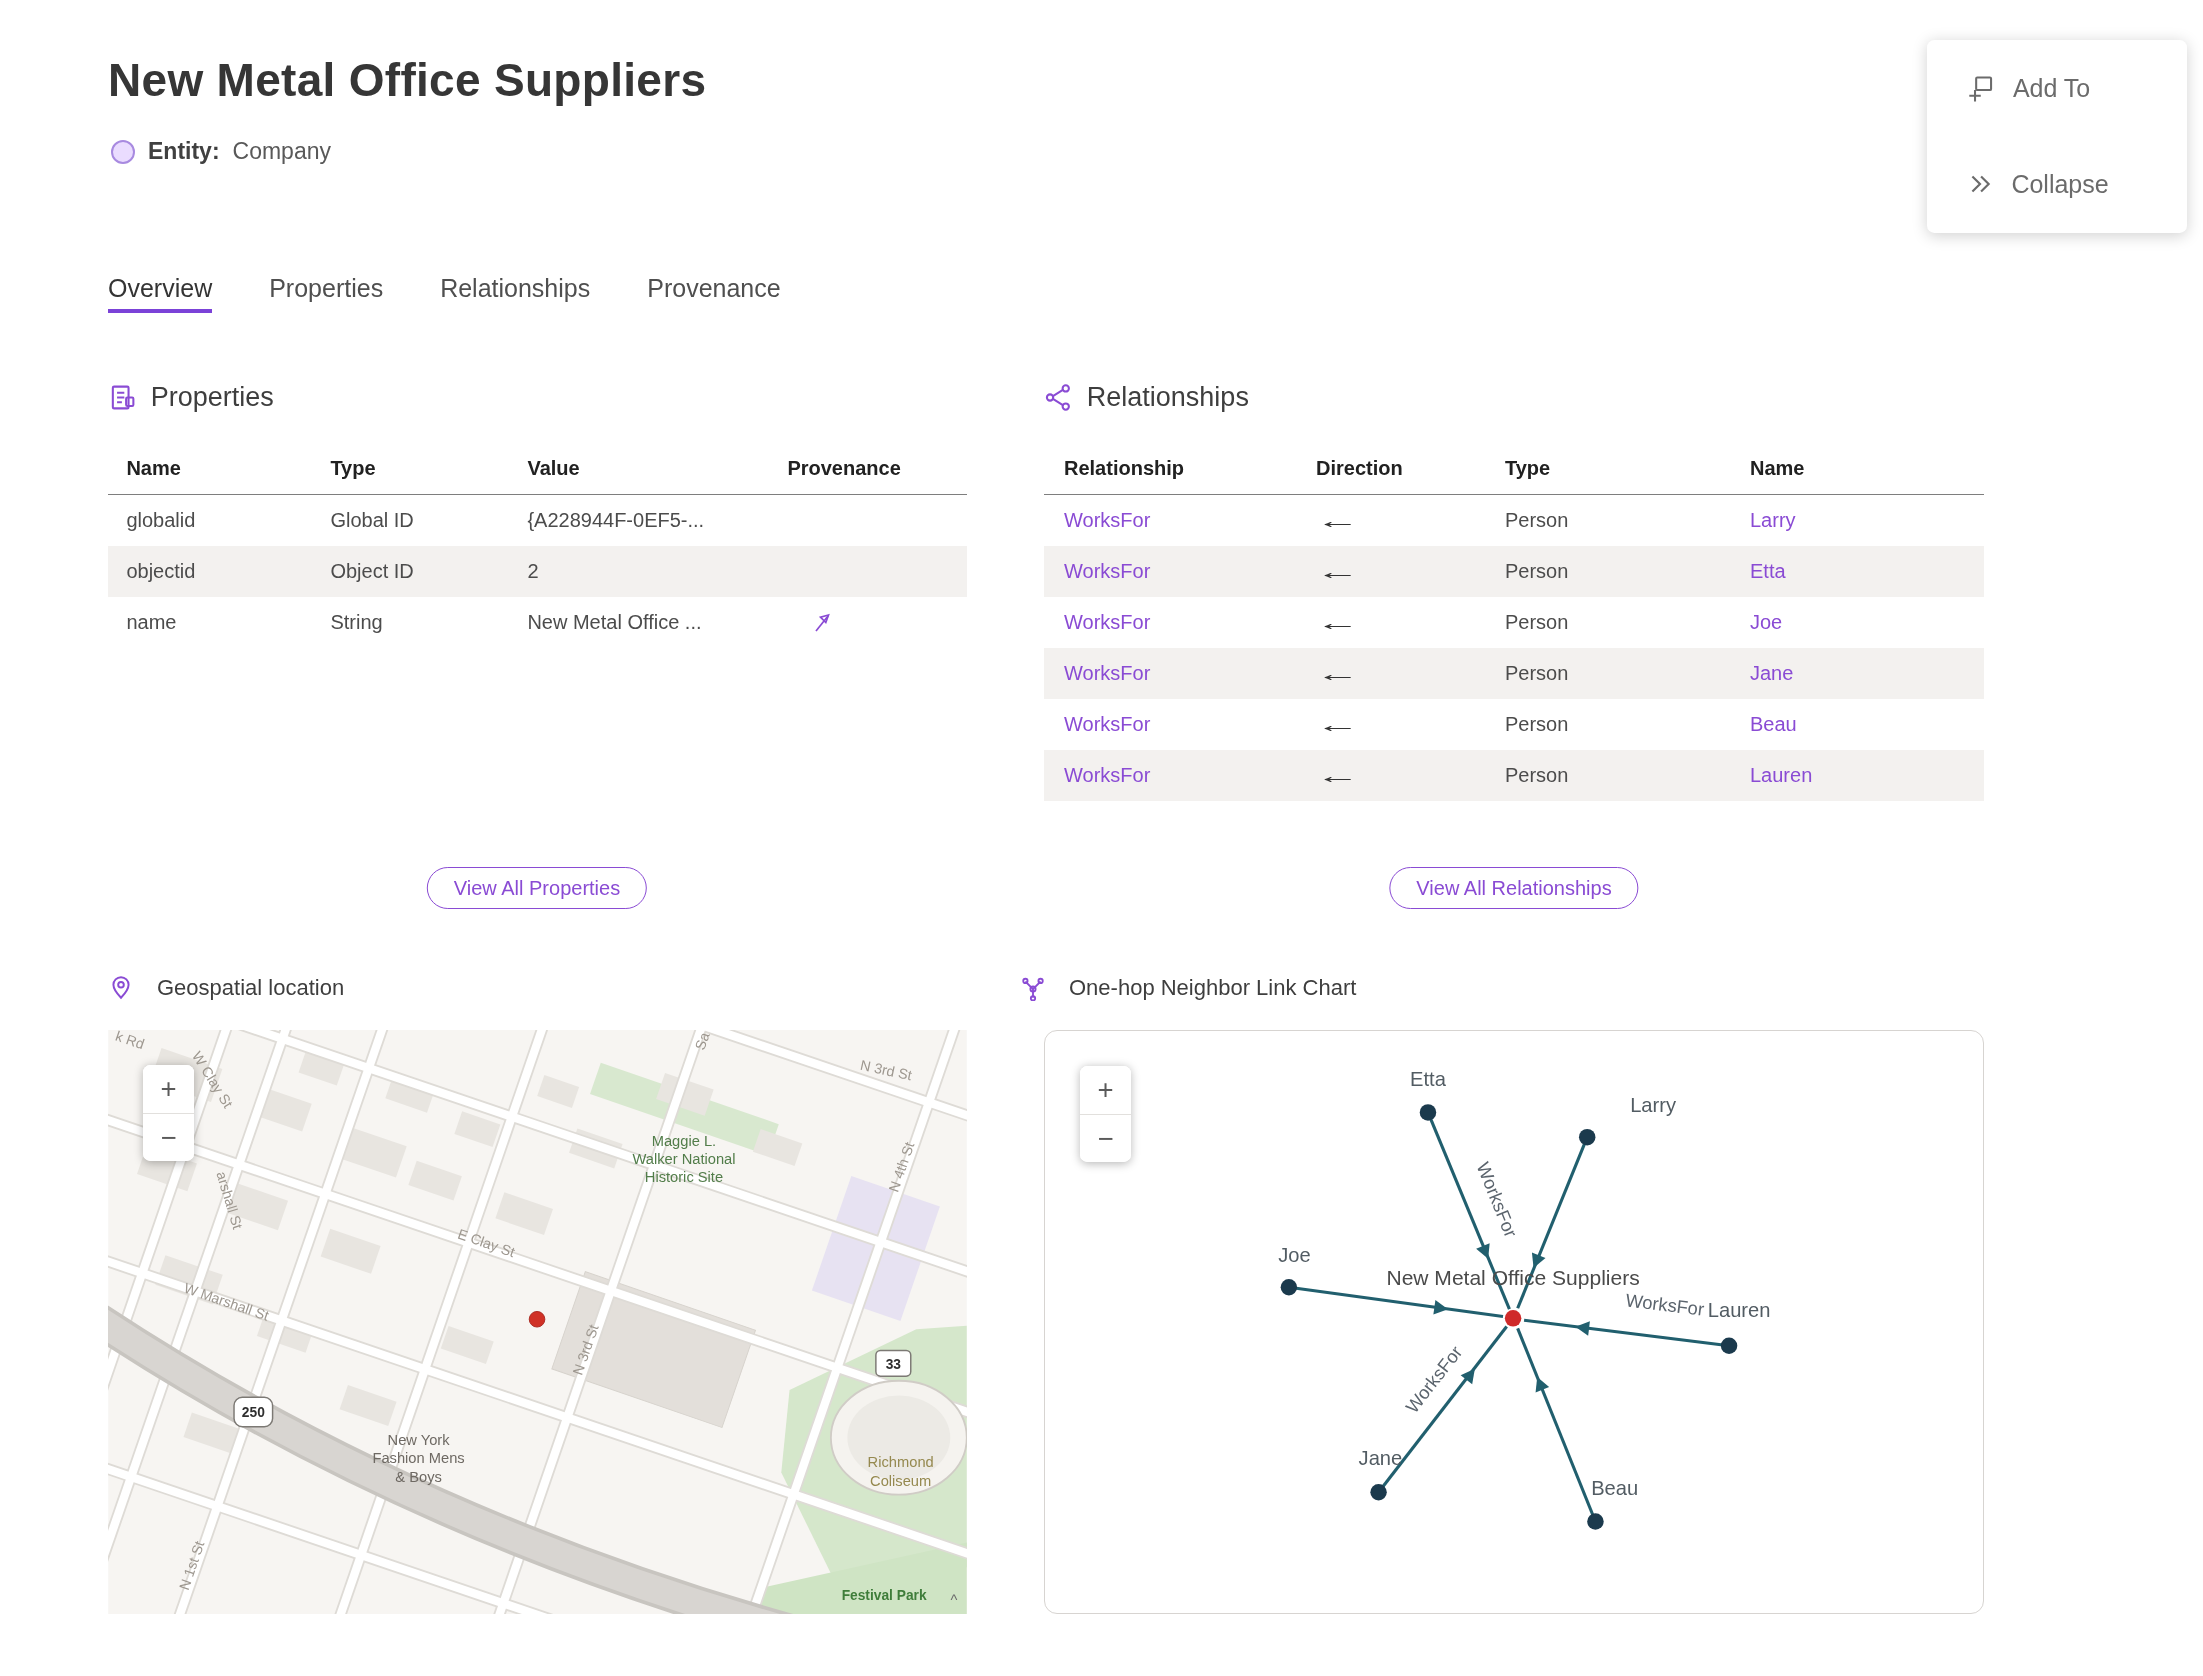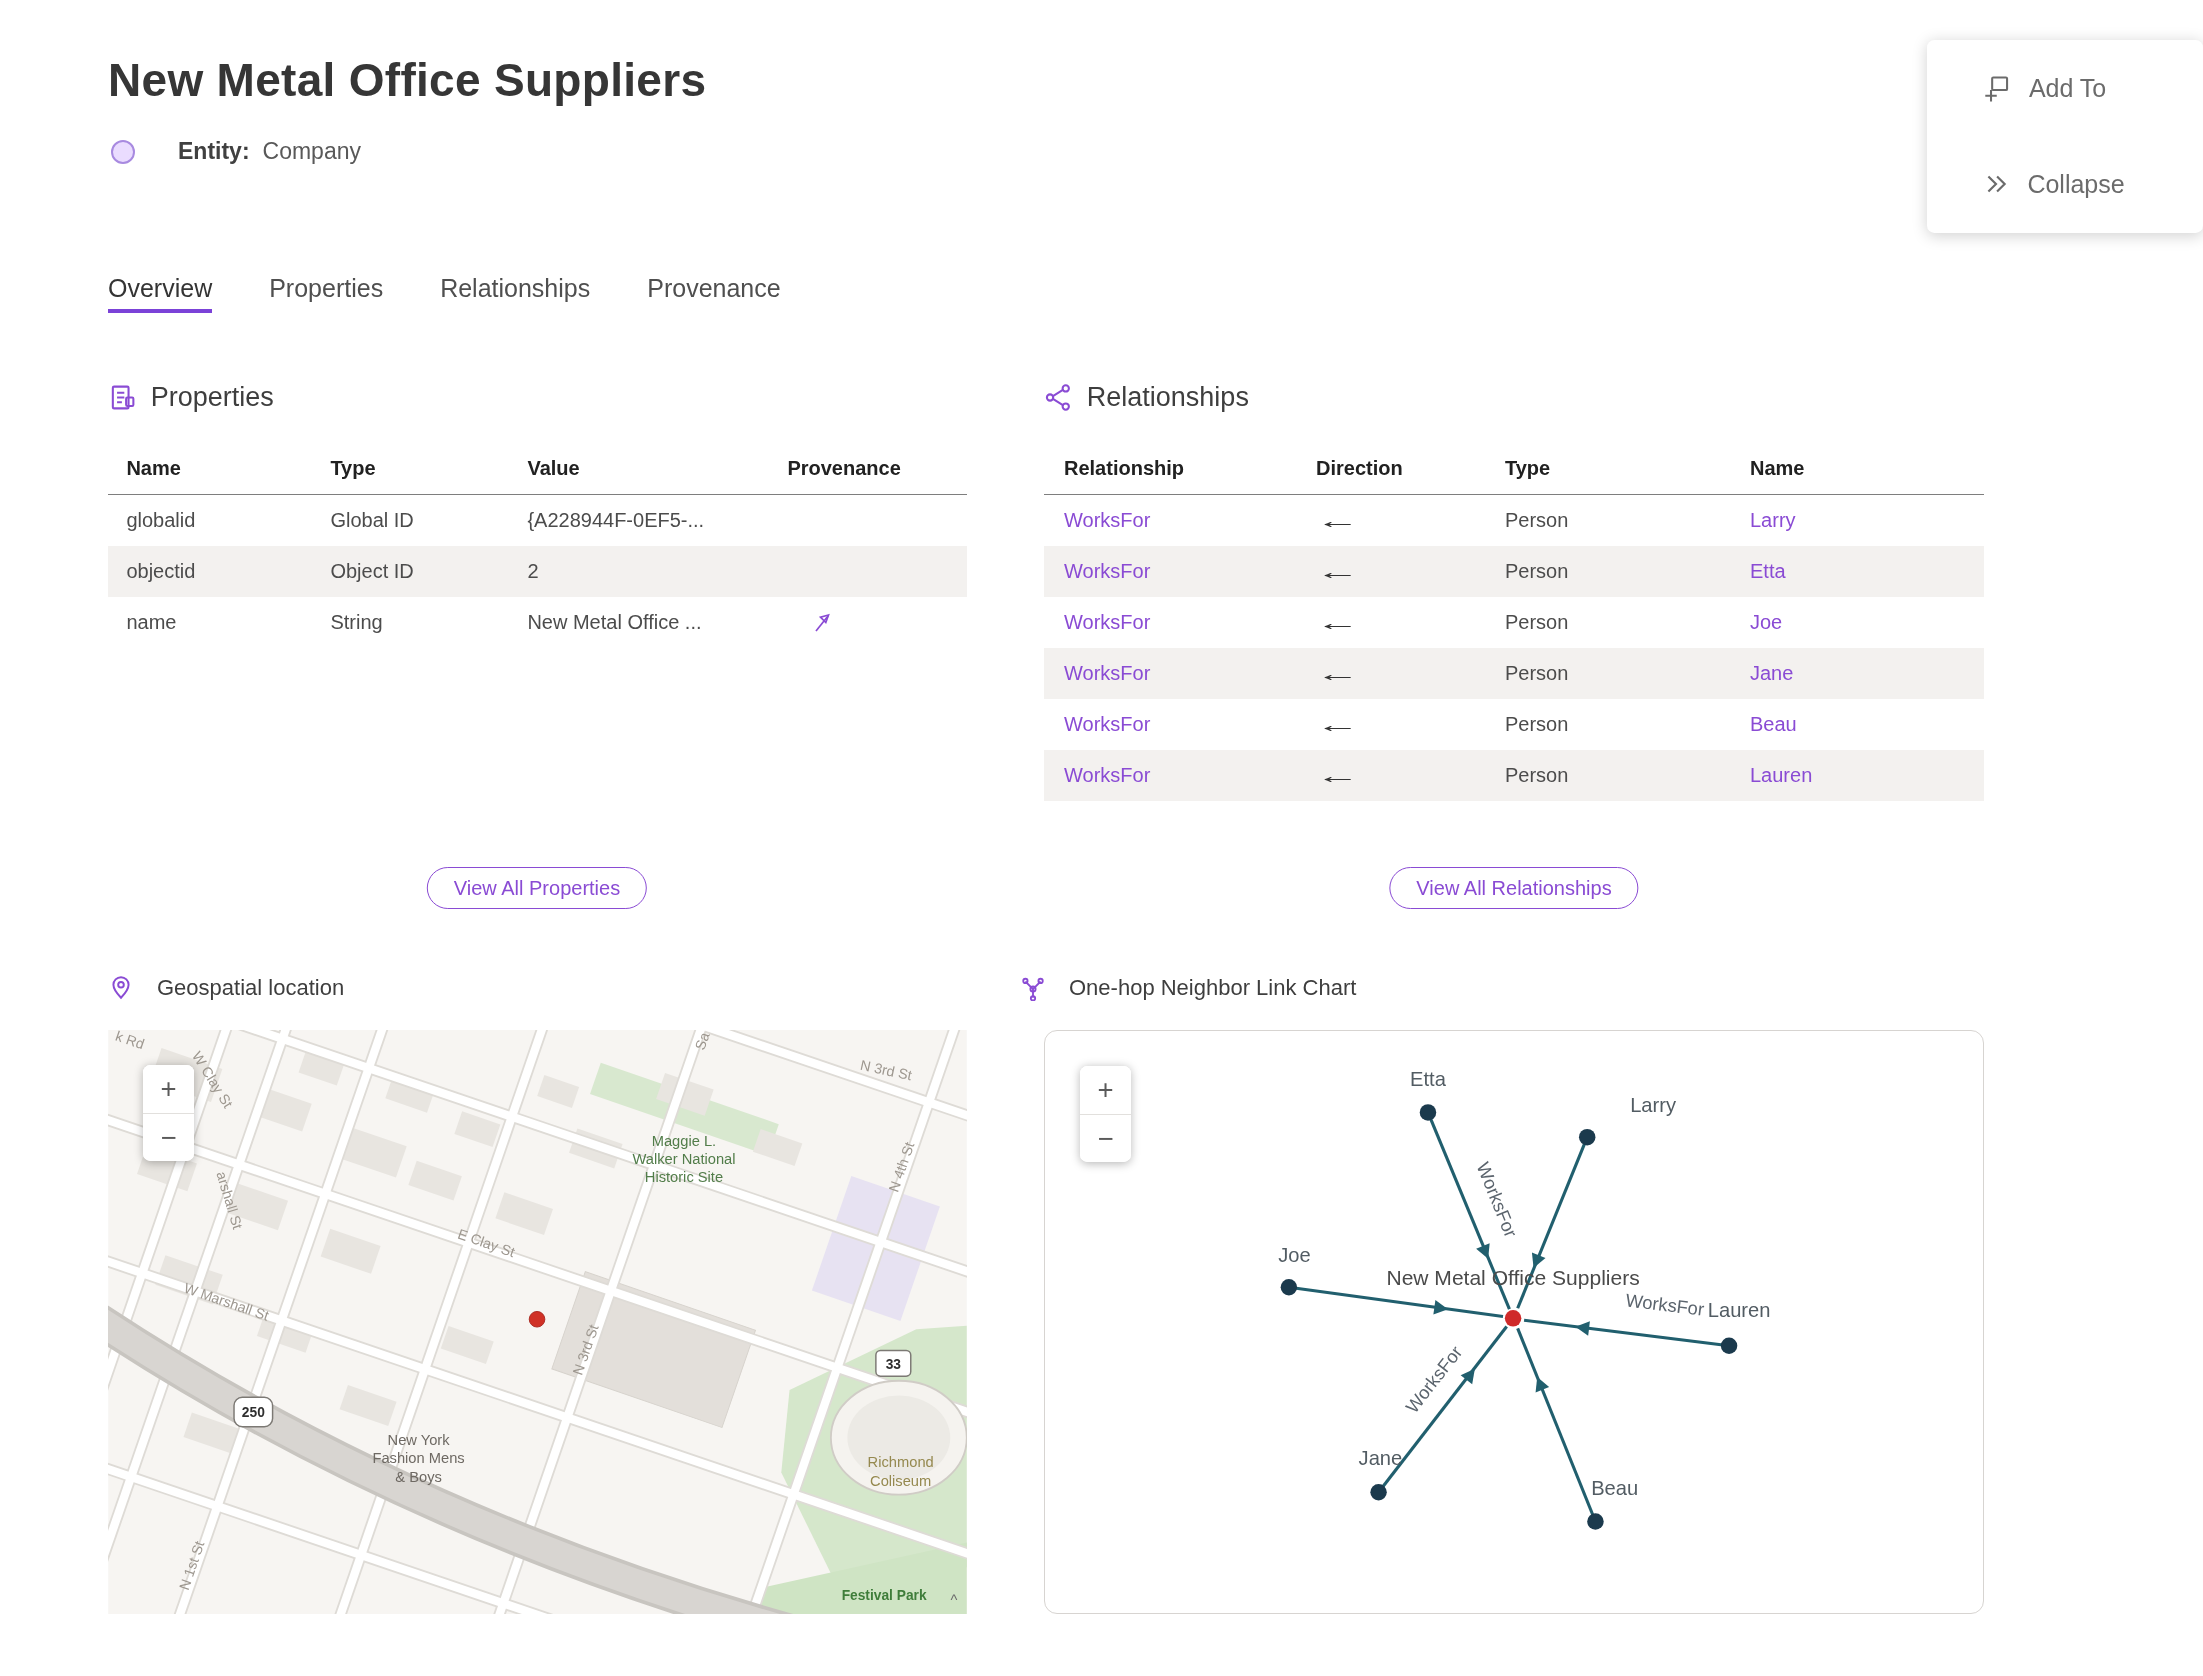--- a/index.html
+++ b/index.html
@@ -6,25 +6,25 @@
   .page {
     position:relative; width:2204px; height:1677px; background:#ffffff;
     font-family:"Liberation Sans", sans-serif; color:#4a4a4a; overflow:hidden;
   }
   .title {
     position:absolute; left:108px; top:53px; margin:0;
     font-size:46px; font-weight:700; color:#363636; letter-spacing:0.3px;
   }
   .entity-row { position:absolute; left:111px; top:138px; display:flex; align-items:center; gap:13px; font-size:23px; color:#595959; }
   .entity-dot { width:20px; height:20px; border-radius:50%; border:2.8px solid #a98be0; border-color:#a88ae0; background:#eadcff; }
-  .entity-label { font-weight:700; color:#404040;margin-left:30px; }
+  .entity-label { font-weight:700; color:#404040; }
 
   .menu-card {
     position:absolute; left:1927px; top:40px; width:260px; height:193px;
-    background:#fff; border-radius:7.3px; box-shadow:0 2.8px 14.7px rgba(0,0,0,.18); z-index:10;padding-left:16px;
+    background:#fff; border-radius:7.3px; box-shadow:0 2.8px 14.7px rgba(0,0,0,.18); z-index:10;
   }
   .menu-item { display:flex; align-items:center; gap:18.4px; height:96px; padding-left:40px; font-size:25px; color:#6b6b6b; cursor:pointer; box-sizing:border-box; }
 
   .tabs { position:absolute; left:108px; top:274px; display:flex; gap:57px; font-size:25px; color:#4f4f4f; }
   .tab { padding-bottom:6px; cursor:pointer; border-bottom:4.6px solid transparent; }
   .tab.active { color:#343434; border-bottom-color:#7b42d8; }
 
   .section-header { position:absolute; top:382px; display:flex; align-items:center; gap:13.8px; font-size:27px; color:#3e3e3e; }
   .subsection-header { position:absolute; top:975px; display:flex; align-items:center; gap:23px; font-size:22px; color:#3e3e3e; }
   .icon { display:inline-flex; }

